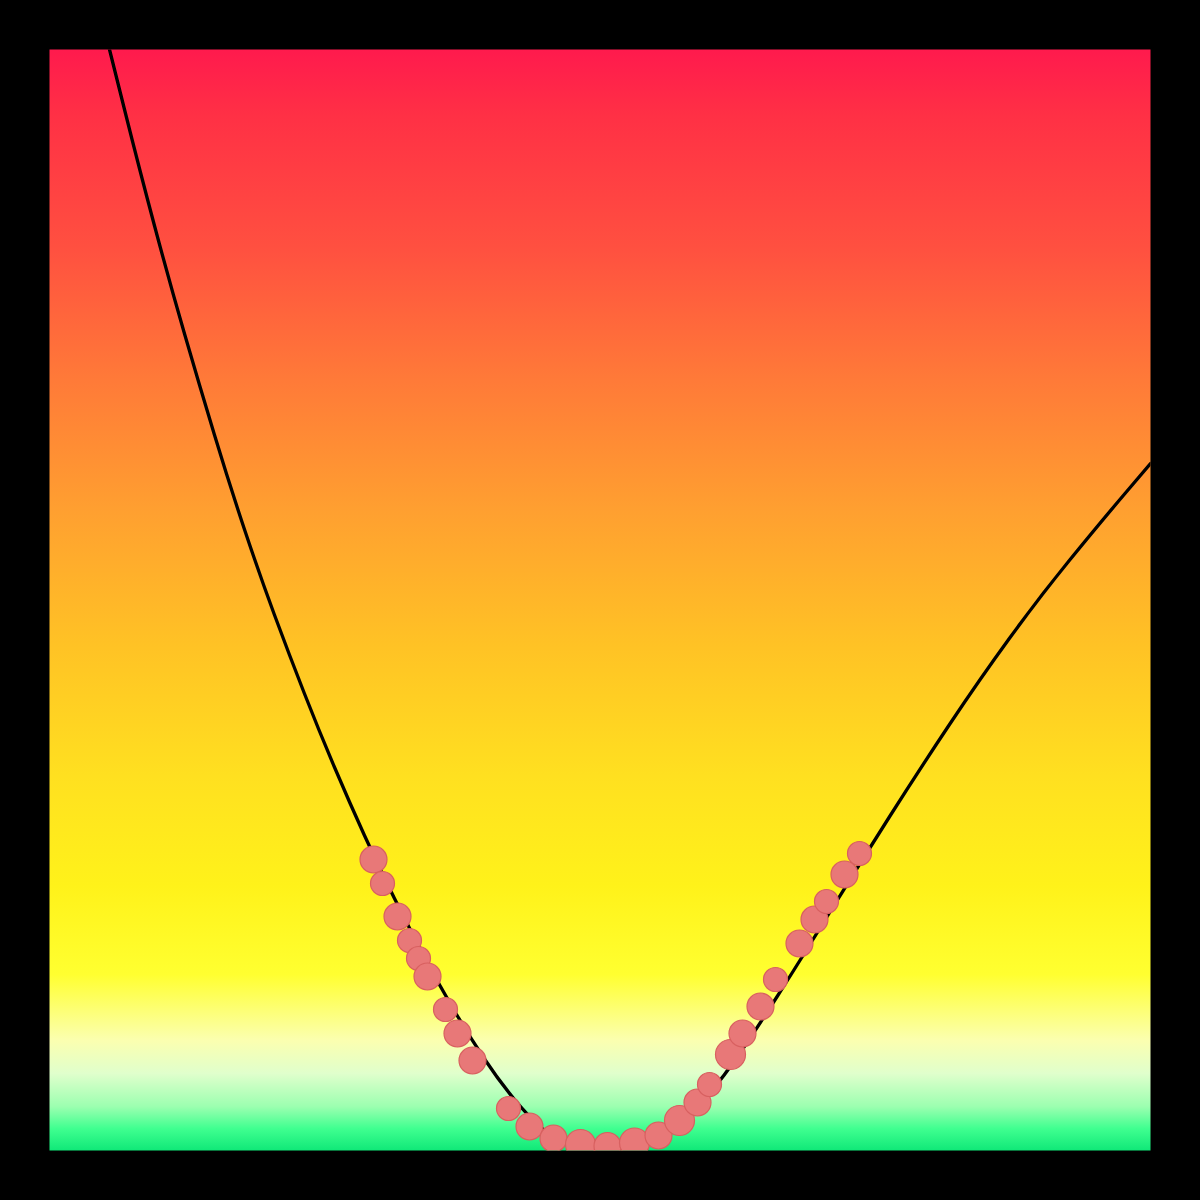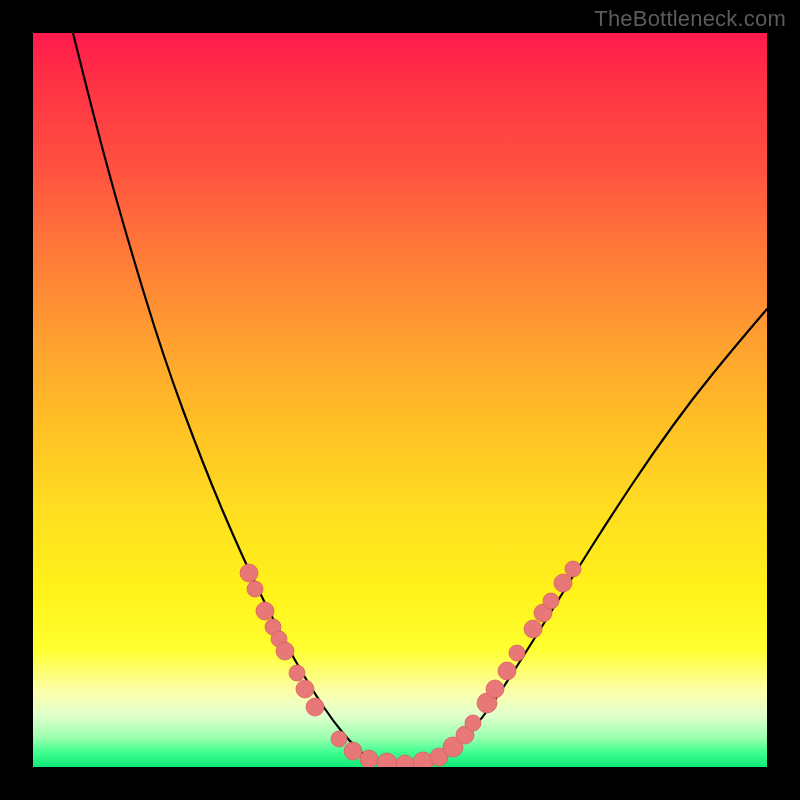--- a/index.html
+++ b/index.html
@@ -67,21 +67,20 @@
   .dot {
     fill: #e87878;
     stroke: #d86060;
     stroke-width: 0.8;
   }
 </style>
 </head>
 <body>
 
 <div class="frame">
-  <div class="watermark">TheBottleneck.com</div>
   <div class="plot">
     <svg class="curve" viewBox="0 0 734 734">
       <path id="curve-path" class="curve-path" d="M 40 0 Q 40 0 50 40 Q 60 80 70 117.5 Q 80 155 90 189.5 Q 100 224 110 257 Q 120 290 130 320 Q 140 350 150 377 Q 160 404 170 429.5 Q 180 455 190 478.5 Q 200 502 210 524 Q 220 546 230 566 Q 240 586 250 605 Q 260 624 270 641 Q 280 658 290 673 Q 300 688 310 700 Q 320 712 327.5 718.5 Q 335 725 335 725 Q 335 725 342.5 727.5 Q 350 730 360 731 Q 370 732 380 731 Q 390 730 400 727.5 Q 410 725 410 725 Q 410 725 420 716.5 Q 430 708 440 696 Q 450 684 460 669.5 Q 470 655 485 631.5 Q 500 608 520 575.5 Q 540 543 560 511.5 Q 580 480 600 450 Q 620 420 640 392.5 Q 660 365 680 340.5 Q 700 316 717 296 T 734 276"></path>
       <g id="dots">
           <circle cx="216" cy="540" r="9" class="dot"></circle>
           <circle cx="222" cy="556" r="8" class="dot"></circle>
           <circle cx="232" cy="578" r="9" class="dot"></circle>
           <circle cx="240" cy="594" r="8" class="dot"></circle>
           <circle cx="246" cy="606" r="8" class="dot"></circle>
           <circle cx="252" cy="618" r="9" class="dot"></circle>

